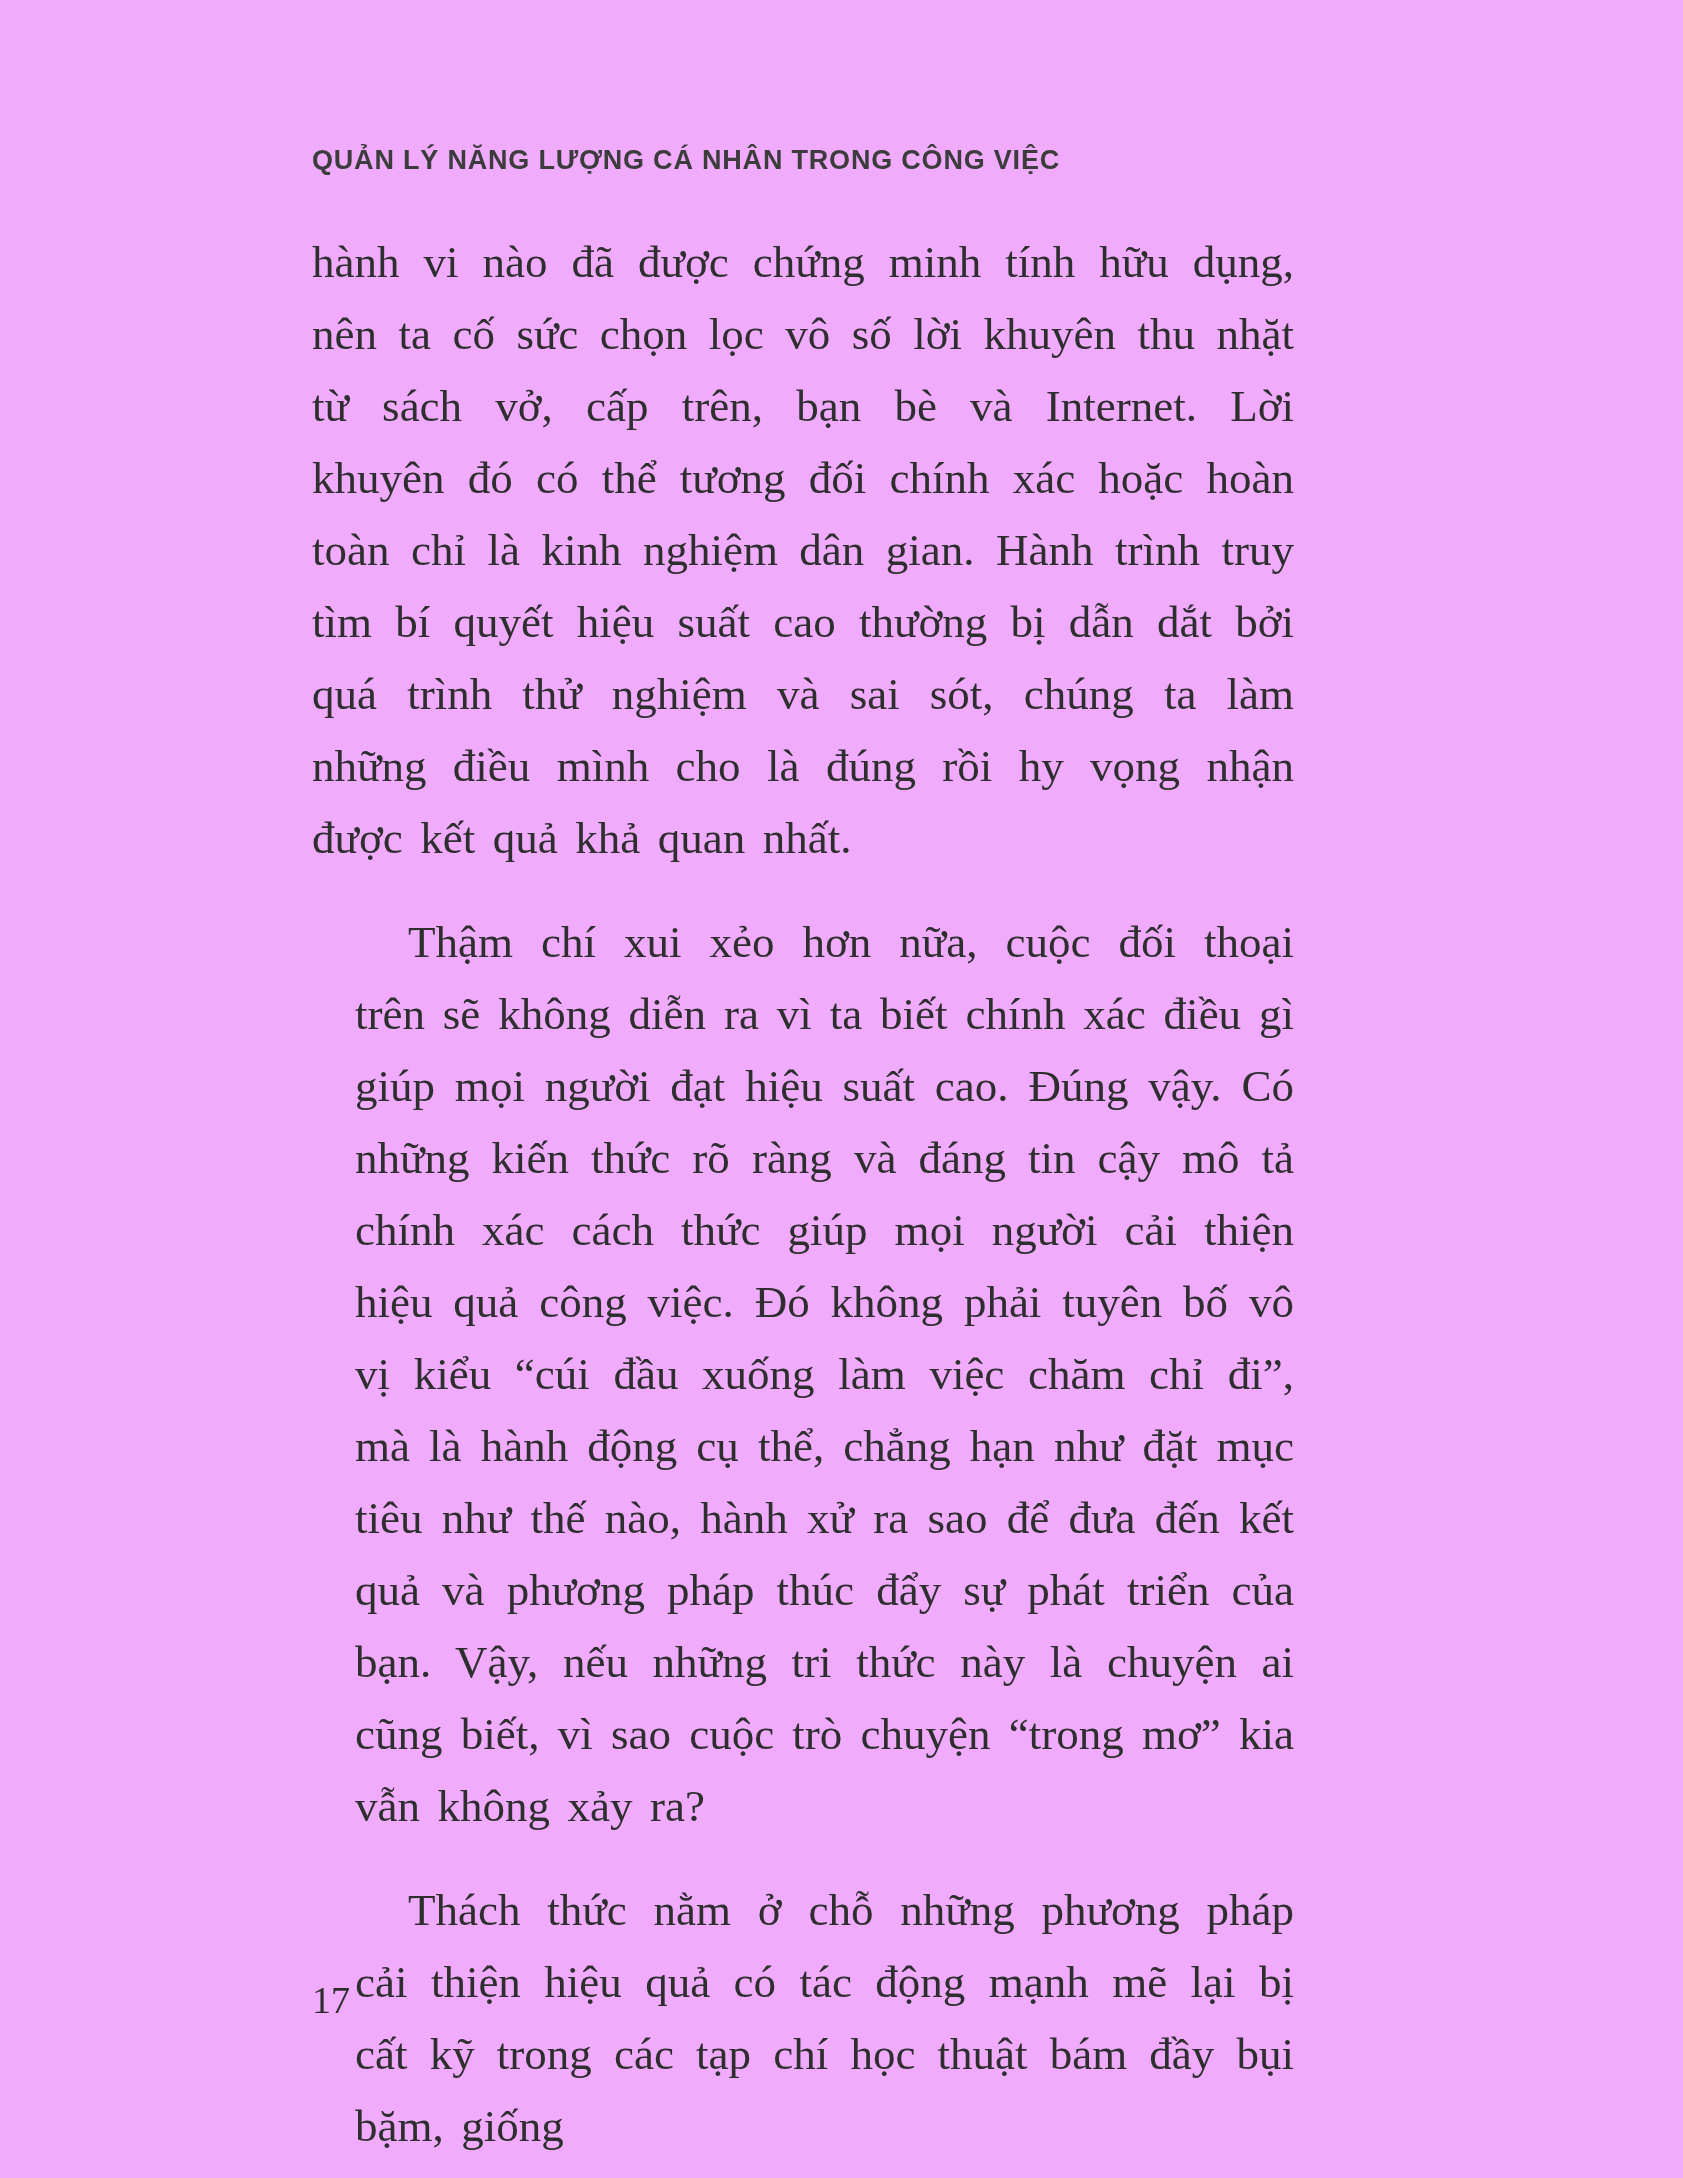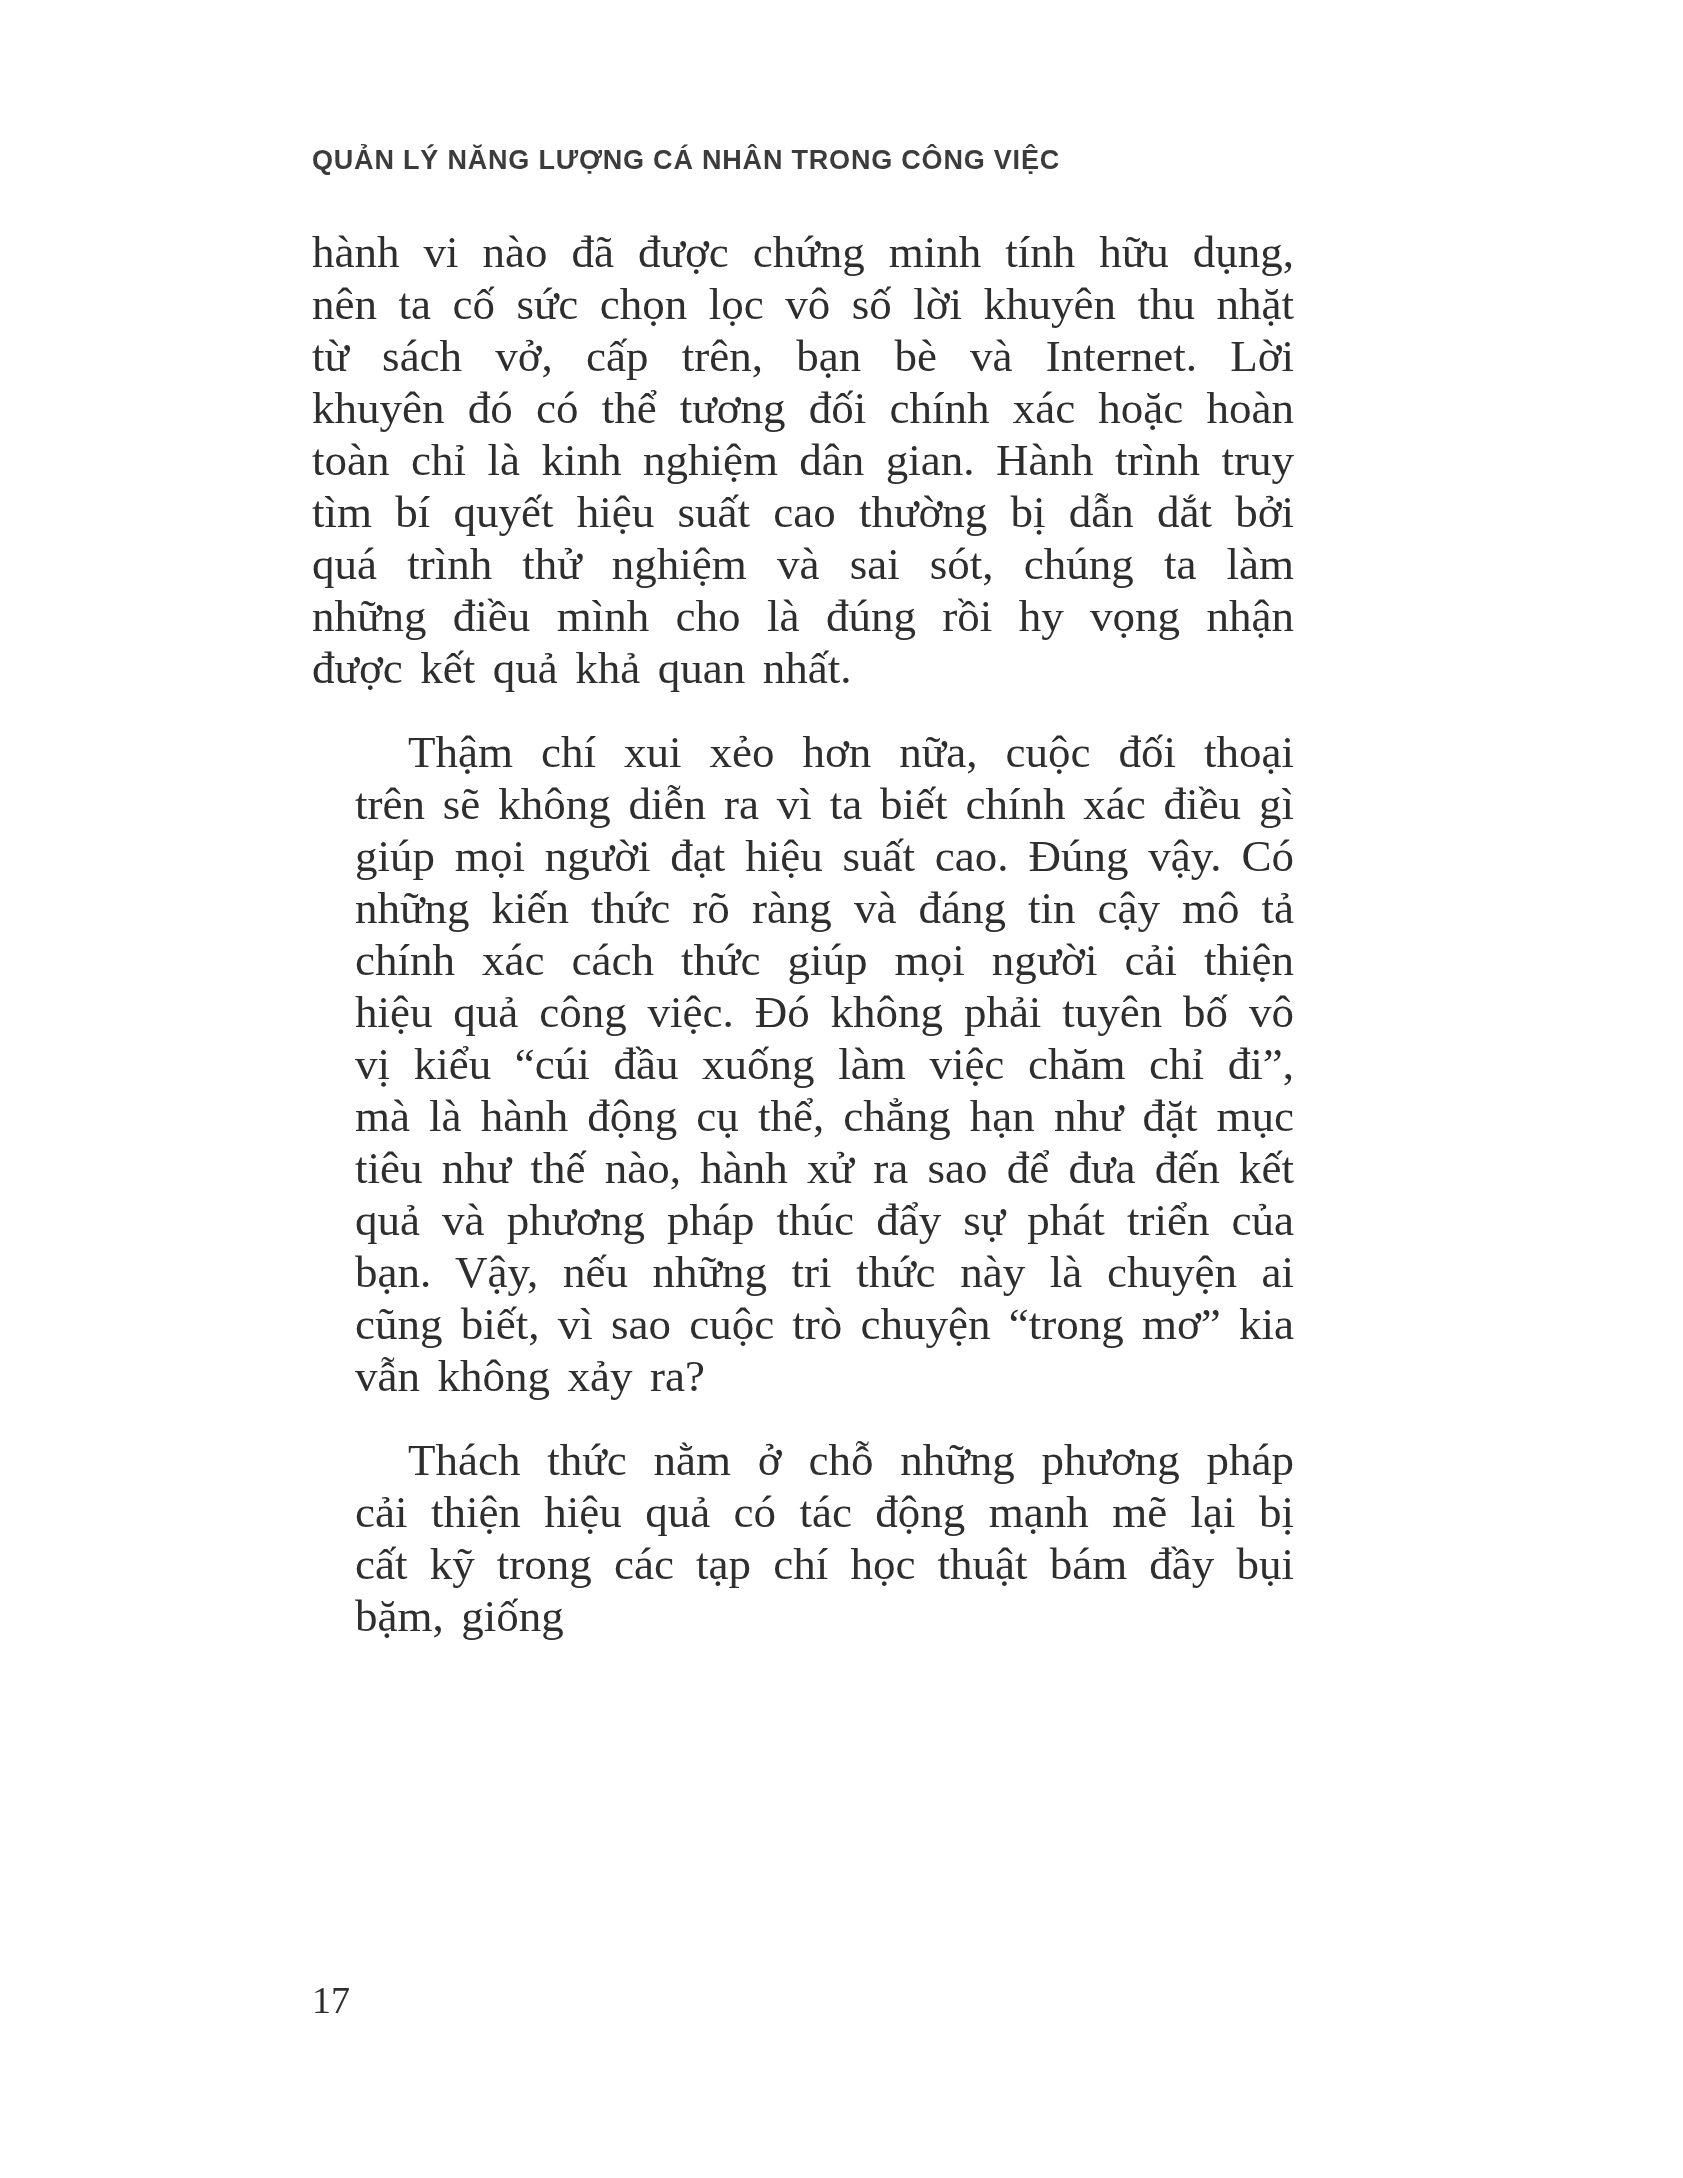--- a/index.html
+++ b/index.html
@@ -5,21 +5,21 @@
   html, body {
     margin: 0;
     padding: 0;
     background: #e9e9e9;
   }
   .page {
     position: relative;
     width: 1683px;
     height: 2178px;
     margin: 0 auto;
-    background: #ffffff;
+    background: #f0abfc;
     overflow: hidden;
     font-family: "Liberation Serif", "DejaVu Serif", serif;
     color: #2e2e2e;
   }
   .running-header {
     position: absolute;
     left: 312px;
     top: 145px;
     width: 1069px;
     font-family: "Liberation Sans", "DejaVu Sans", sans-serif;
@@ -29,21 +29,21 @@
     color: #3c3c3c;
     white-space: nowrap;
   }
   .text-block {
     position: absolute;
     left: 312px;
     top: 226px;
     width: 982px;
     text-align: justify;
     font-size: 45px;
-    line-height: 52px;
+    line-height: 72px;
     word-spacing: 0.14em;
     color: #2e2e2e;
   }
   .para {
     margin: 0 0 32px 0;
   }
   .para.indent {
     text-indent: 53px;
     margin-left: 43px;
   }

